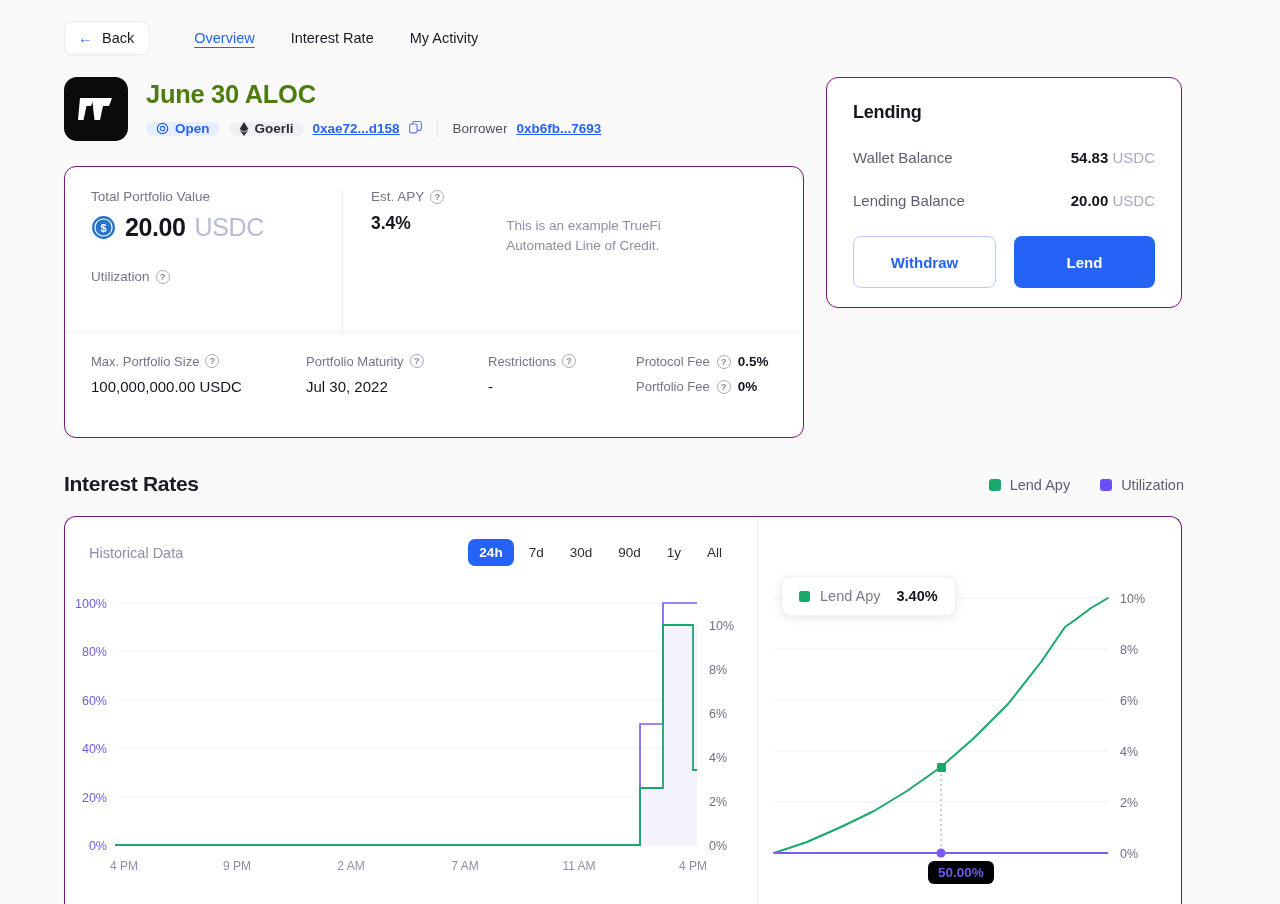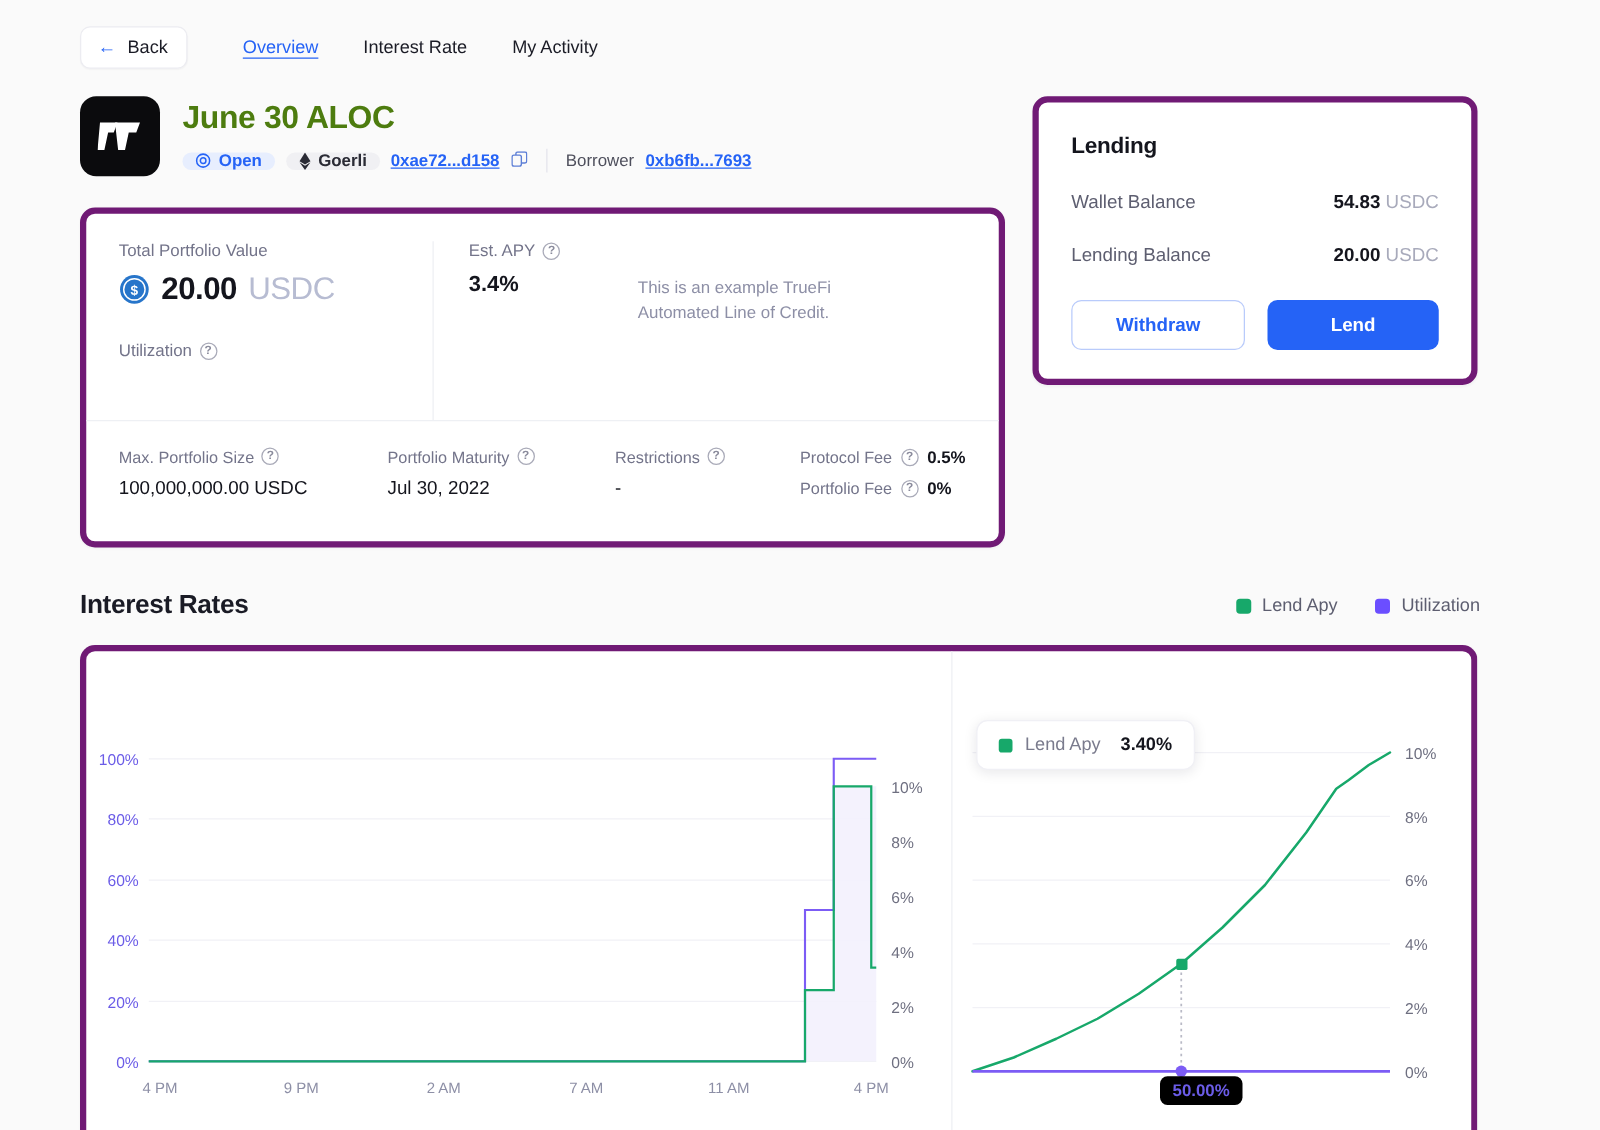--- a/index.html
+++ b/index.html
@@ -53,21 +53,21 @@
   }
   .chip-open { background: #e7eefe; color: #2563f6; }
   .chip-net  { background: #f0f0f3; color: #2a2b35; }
   .addr { font-size: 13.5px; color: #2563f6; text-decoration: underline; font-weight: 600; cursor: pointer; }
   .copy-ic { color: #5d7fd6; font-size: 13px; cursor: pointer; line-height: 1; }
   .vdiv { width: 1px; height: 19px; background: #e4e4ec; margin: 0 6px; }
   .brw-label { font-size: 13.5px; color: #4e4f5c; }
 
   
   .card {
-    background: #fff; border: 5px solid #701a75; border-radius: 12px;
+    background: #fff; border: 1px solid #701a75; border-radius: 12px;
     box-shadow: 0 1px 2px rgba(16,24,40,.04);
   }
   .stats-card { position: absolute; left: 64px; top: 166px; width: 740px; height: 272px; }
   .stats-top { display: flex; height: 165px; padding: 22px 0 0 0; }
   .st-left { width: 277px; padding: 0 0 0 26px; }
   .st-right { flex: 1; padding: 0 0 0 28px; border-left: 1px solid #eef0f4; display: flex; }
   .mini-label { font-size: 13.5px; color: #73748a; display: flex; align-items: center; gap: 6px; }
   .qmark {
     width: 14px; height: 14px; border-radius: 50%; border: 1.2px solid #a9aab8;
     color: #8a8b9c; font-size: 9.5px; line-height: 12px; text-align: center; font-weight: 700;
@@ -90,21 +90,21 @@
 
   .lend-card { position: absolute; left: 826px; top: 77px; width: 356px; height: 231px; padding: 24px 26px; }
   .lend-title { font-size: 18px; font-weight: 700; color: #14151d; letter-spacing: -0.2px; }
   .bal-row { display: flex; justify-content: space-between; align-items: baseline; margin-top: 26px; }
   .bal-row:first-of-type { margin-top: 24px; }
   .bal-lbl { font-size: 15px; color: #5d5e70; }
   .bal-val { font-size: 15px; }
   .bal-val b { font-weight: 700; color: #14151d; }
   .bal-val span { color: #a8aabb; }
   .btn-row { display: flex; gap: 18px; margin-top: 27px; }
-  .btn { flex: 1; height: 40px; border-radius: 8px; font-size: 15px; font-weight: 600;
+  .btn { flex: 1; height: 52px; border-radius: 8px; font-size: 15px; font-weight: 600;
          display: flex; align-items: center; justify-content: center; cursor: pointer; }
   .btn-out { border: 1px solid #b9cbfb; color: #2563f6; background: #fff; }
   .btn-fill { background: #2563f6; color: #fff; }
 
   
   .ir-title { position: absolute; left: 64px; top: 472px; font-size: 21px; font-weight: 700; letter-spacing: -0.3px; }
   .legend { position: absolute; right: 96px; top: 477px; display: flex; gap: 30px; align-items: center; }
   .lg-item { display: flex; align-items: center; gap: 9px; font-size: 14.5px; color: #5d5e70; }
   .lg-sw { width: 12px; height: 12px; border-radius: 3px; }
 
@@ -293,20 +293,31 @@
     <div class="lg-item">
       <span class="lg-sw" style="background:#6b4eff"></span>
       <span>Utilization</span>
     </div>
   </div>
 
   <div class="card chart-card">
     <div class="chart-split">
 
       <div class="chart-left">
+        <div class="ch-head">
+          <div class="ch-label">Historical Data</div>
+          <div class="ranges">
+            <div class="rbtn active">24h</div>
+            <div class="rbtn">7d</div>
+            <div class="rbtn">30d</div>
+            <div class="rbtn">90d</div>
+            <div class="rbtn">1y</div>
+            <div class="rbtn">All</div>
+          </div>
+        </div>
         <div class="plot">
           <svg width="692" height="388" viewBox="0 0 692 388" aria-hidden="true">
 
             <g>
               <line class="grid" x1="50" y1="86" x2="632" y2="86"></line>
               <line class="grid" x1="50" y1="134" x2="632" y2="134"></line>
               <line class="grid" x1="50" y1="183" x2="632" y2="183"></line>
               <line class="grid" x1="50" y1="231" x2="632" y2="231"></line>
               <line class="grid" x1="50" y1="280" x2="632" y2="280"></line>
               <line class="grid" x1="50" y1="328" x2="632" y2="328" stroke="#dcdce4"></line>

